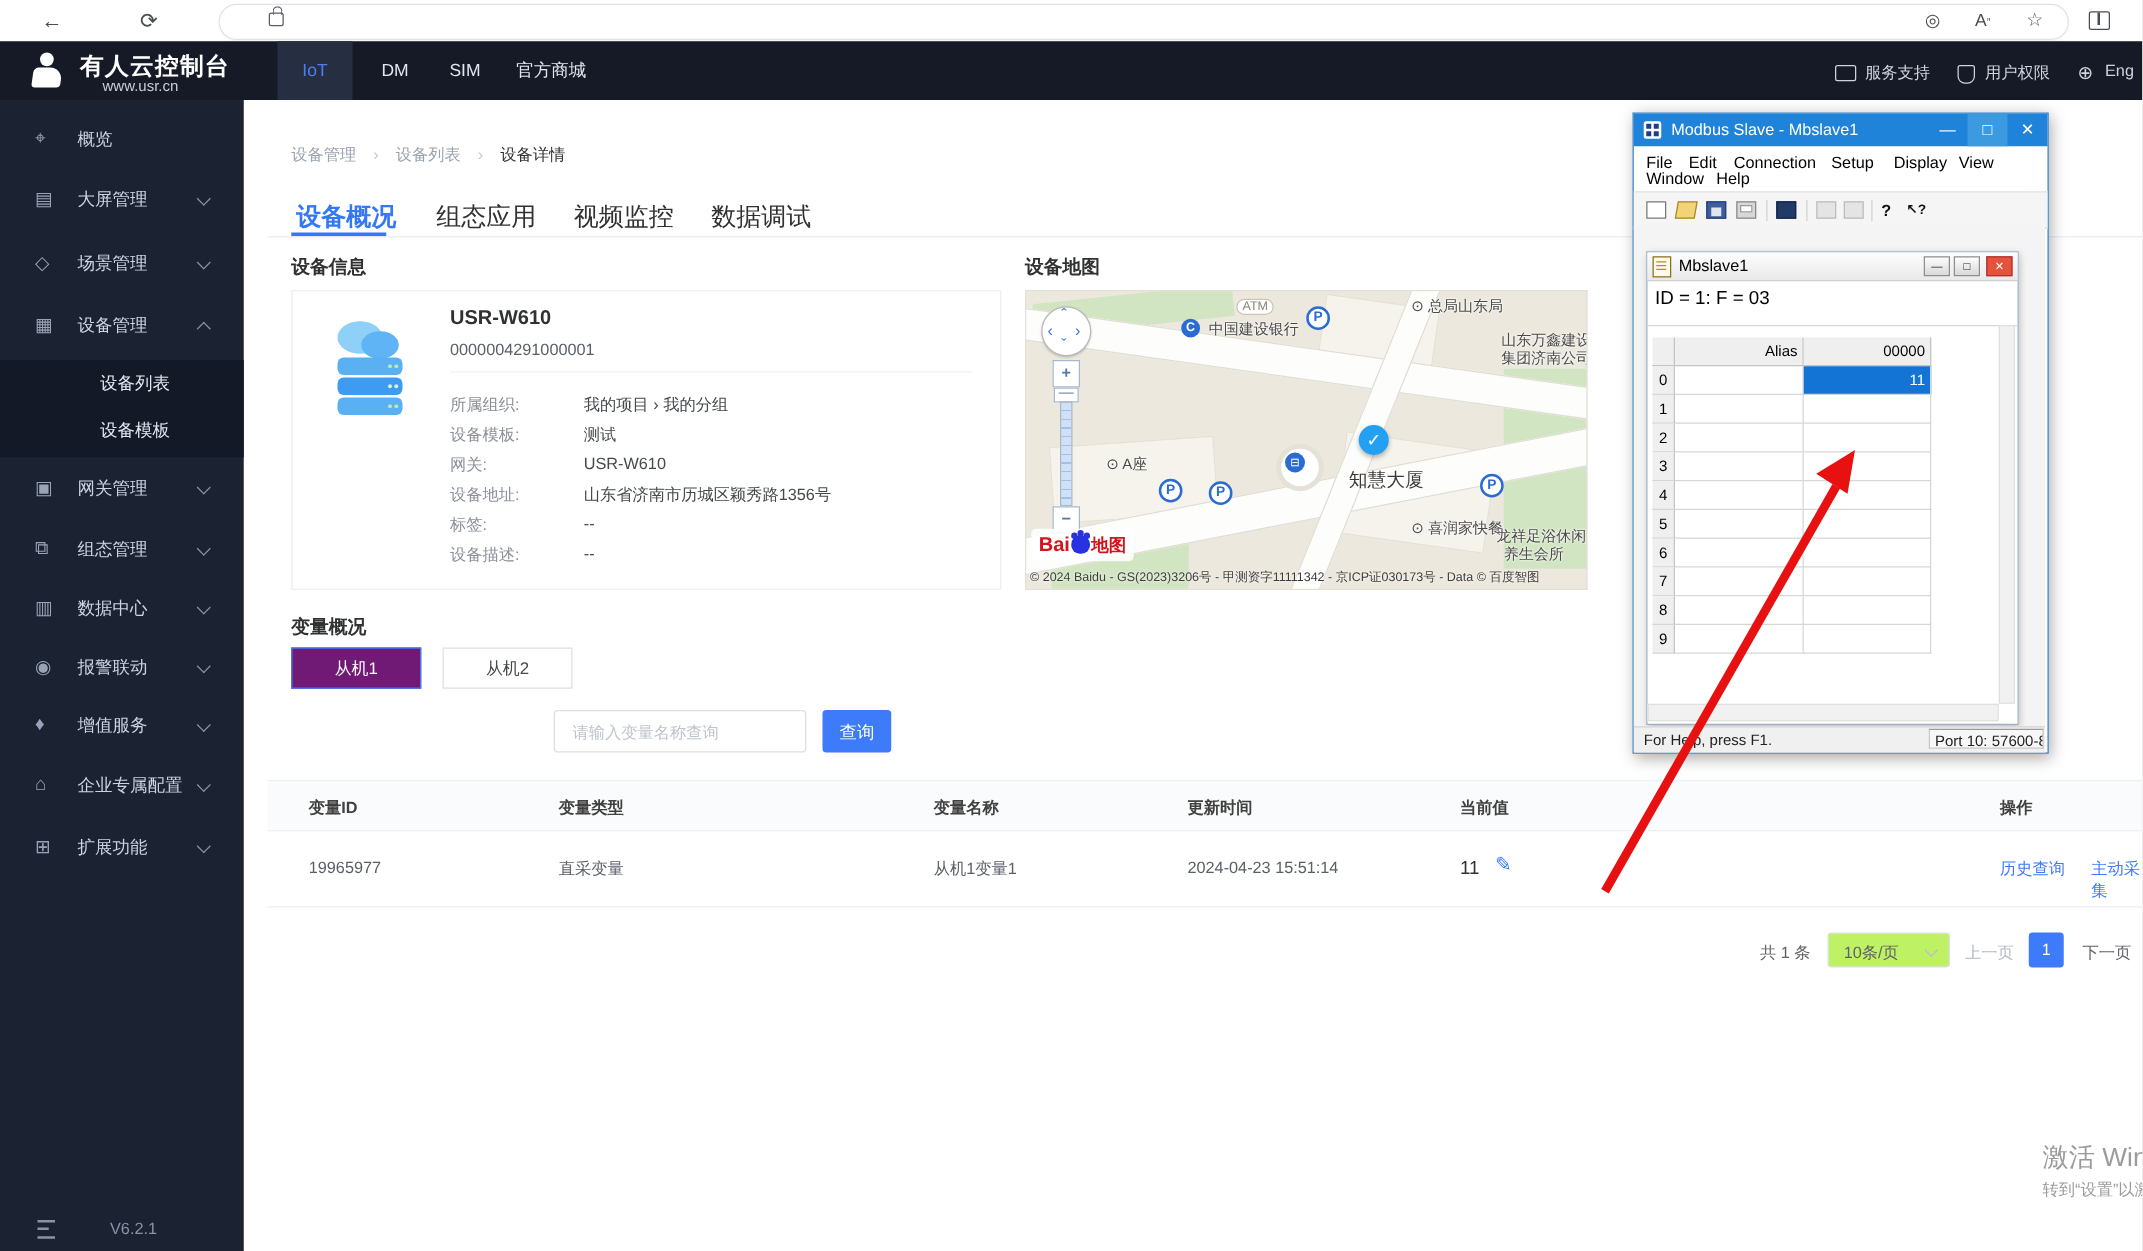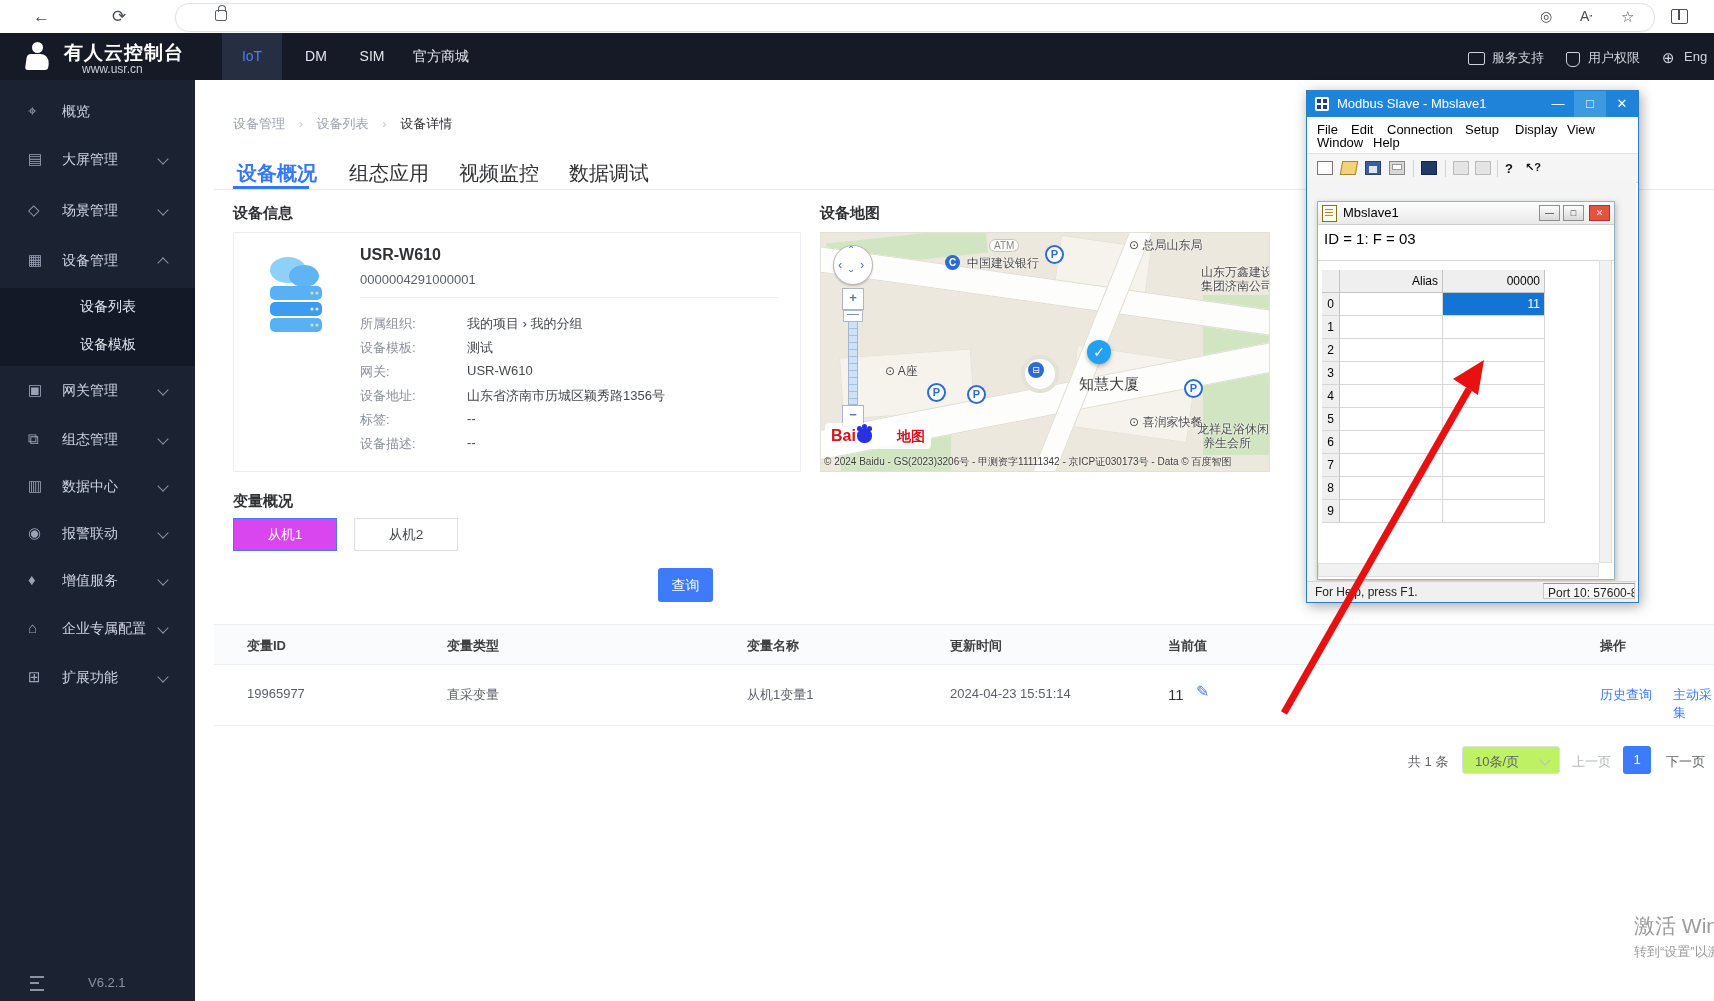--- a/index.html
+++ b/index.html
@@ -41,21 +41,21 @@
   
   .map{left:820px;top:232px;width:448px;height:238px;background:#ece8dd;overflow:hidden;border:1px solid #e3e0d6;}
   .road{position:absolute;background:#fdfdfb;border:1px solid #e0ddd2;}
   .green{position:absolute;background:#d2e5c2;}
   .blk{position:absolute;background:#f5f3ec;border:1px solid #e4e1d6;}
   .mlabel{position:absolute;color:#4a4a4a;font-size:12px;white-space:nowrap;text-shadow:0 0 2px #fff,0 0 2px #fff;}
   .pmark{position:absolute;width:15px;height:15px;border-radius:50%;background:#fff;border:2px solid #2b6bd4;color:#2b6bd4;font-size:11px;font-weight:bold;text-align:center;line-height:15px;}
   .attrib{position:absolute;left:3px;bottom:2px;width:444px;font-size:10px;color:#3c3c3c;white-space:nowrap;text-shadow:0 0 2px #fff;}
   
   .stab{top:518px;width:102px;height:31px;line-height:31px;text-align:center;font-size:13.5px;border:1px solid #dcdfe6;background:#fff;color:#45484d;}
-  .stab.act{background:#d946ef;border-color:#3e7bfa;color:#fff;}
+  .stab.act{background:#701a75;border-color:#3e7bfa;color:#fff;}
   .selbox{left:233px;top:568px;width:194px;height:34px;border:1px solid #dcdfe6;border-radius:3px;background:#fff;}
   .inbox{left:443px;top:568px;width:202px;height:34px;border:1px solid #dcdfe6;border-radius:3px;background:#fff;color:#bfc4cc;line-height:34px;padding-left:14px;font-size:13px;box-sizing:border-box;}
   .qbtn{left:658px;top:568px;width:55px;height:34px;background:#3e7bfa;border-radius:3px;color:#fff;text-align:center;line-height:34px;font-size:14px;}
   .th{top:637px;font-size:13px;color:#404040;font-weight:bold;}
   .td{top:686px;font-size:13px;color:#5a5e66;}
   .link{color:#3e7bfa;}
   
   .pgtxt{top:753px;font-size:13px;color:#606266;}
   .pgbox{top:746px;height:28px;border:1px solid #dcdfe6;border-radius:3px;background:#bef264;box-sizing:border-box;}
   
@@ -276,28 +276,29 @@
         <div class="mlabel" style="left:258px;top:142px;font-size:15px;font-weight:500;color:#3a3a3a;">知慧大厦</div>
         <div class="mlabel" style="left:308px;top:181px;">⊙ 喜润家快餐</div>
         <div class="mlabel" style="left:380px;top:31px;">山东万鑫建设</div>
         <div class="mlabel" style="left:380px;top:45px;">集团济南公司</div>
         <div class="mlabel" style="left:376px;top:188px;">龙祥足浴休闲</div>
         <div class="mlabel" style="left:382px;top:202px;">养生会所</div>
         <div class="mlabel" style="left:168px;top:6px;background:#fff;border:1px solid #c9c4b6;border-radius:7px;padding:0 4px;font-size:10px;color:#8a8575;">ATM</div>
       </div>
 
     <div style="position:absolute;left:4px;top:190px;height:26px;padding:0 6px;background:rgba(255,255,255,.85);border-radius:4px;line-height:26px;white-space:nowrap;">
-      <b style="color:#d6121c;font-size:16px;">Bai</b><span style="display:inline-block;width:15px;height:15px;margin:0 1px;border-radius:50% 50% 45% 45%;background:#2932e1;box-shadow:-5px -7px 0 -5px #2932e1,0px -9px 0 -5px #2932e1,5px -7px 0 -5px #2932e1;vertical-align:-2px;"></span><b style="color:#d6121c;font-size:14px;padding-left:24px;">地图</b>
+      <b style="color:#d6121c;font-size:16px;">Bai</b><span style="display:inline-block;width:15px;height:15px;margin:0 1px;border-radius:50% 50% 45% 45%;background:#2932e1;box-shadow:-5px -7px 0 -5px #2932e1,0px -9px 0 -5px #2932e1,5px -7px 0 -5px #2932e1;vertical-align:-2px;"></span><b style="color:#d6121c;font-size:14px;">地图</b>
     </div>
     <div class="attrib">© 2024 Baidu - GS(2023)3206号 - 甲测资字11111342 - 京ICP证030173号 - Data © 百度智图</div>
   </div>
 
   <div class="abs sect" style="left:233px;top:492px;">变量概况</div>
   <div class="abs stab act" style="left:233px;">从机1</div>
   <div class="abs stab" style="left:354px;">从机2</div>
+  <div class="abs inbox">请输入变量名称查询</div>
   <div class="abs qbtn">查询</div>
 
   <div class="abs" style="left:214px;top:624px;width:1500px;height:39px;background:#fafbfc;border-top:1px solid #eceff3;border-bottom:1px solid #eceff3;"></div>
   <div id="tbl-heads">
       <div class="abs th" style="left:247px;">变量ID</div>
       <div class="abs th" style="left:447px;">变量类型</div>
       <div class="abs th" style="left:747px;">变量名称</div>
       <div class="abs th" style="left:950px;">更新时间</div>
       <div class="abs th" style="left:1168px;">当前值</div>
       <div class="abs th" style="left:1600px;">操作</div>

